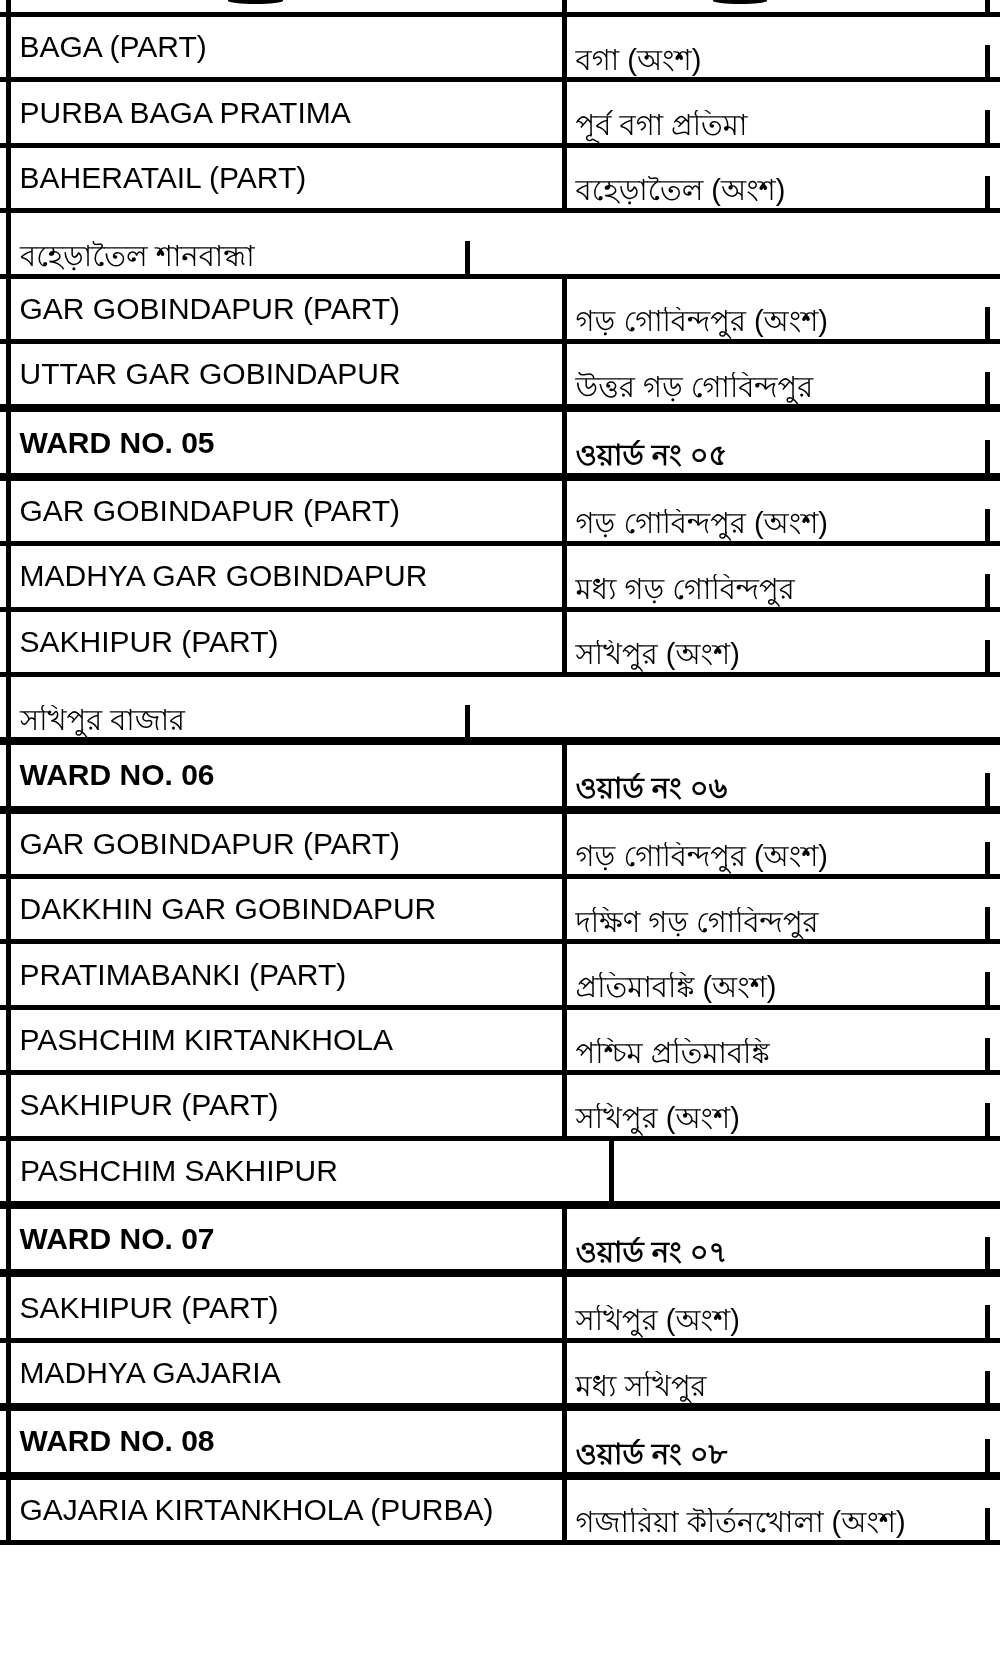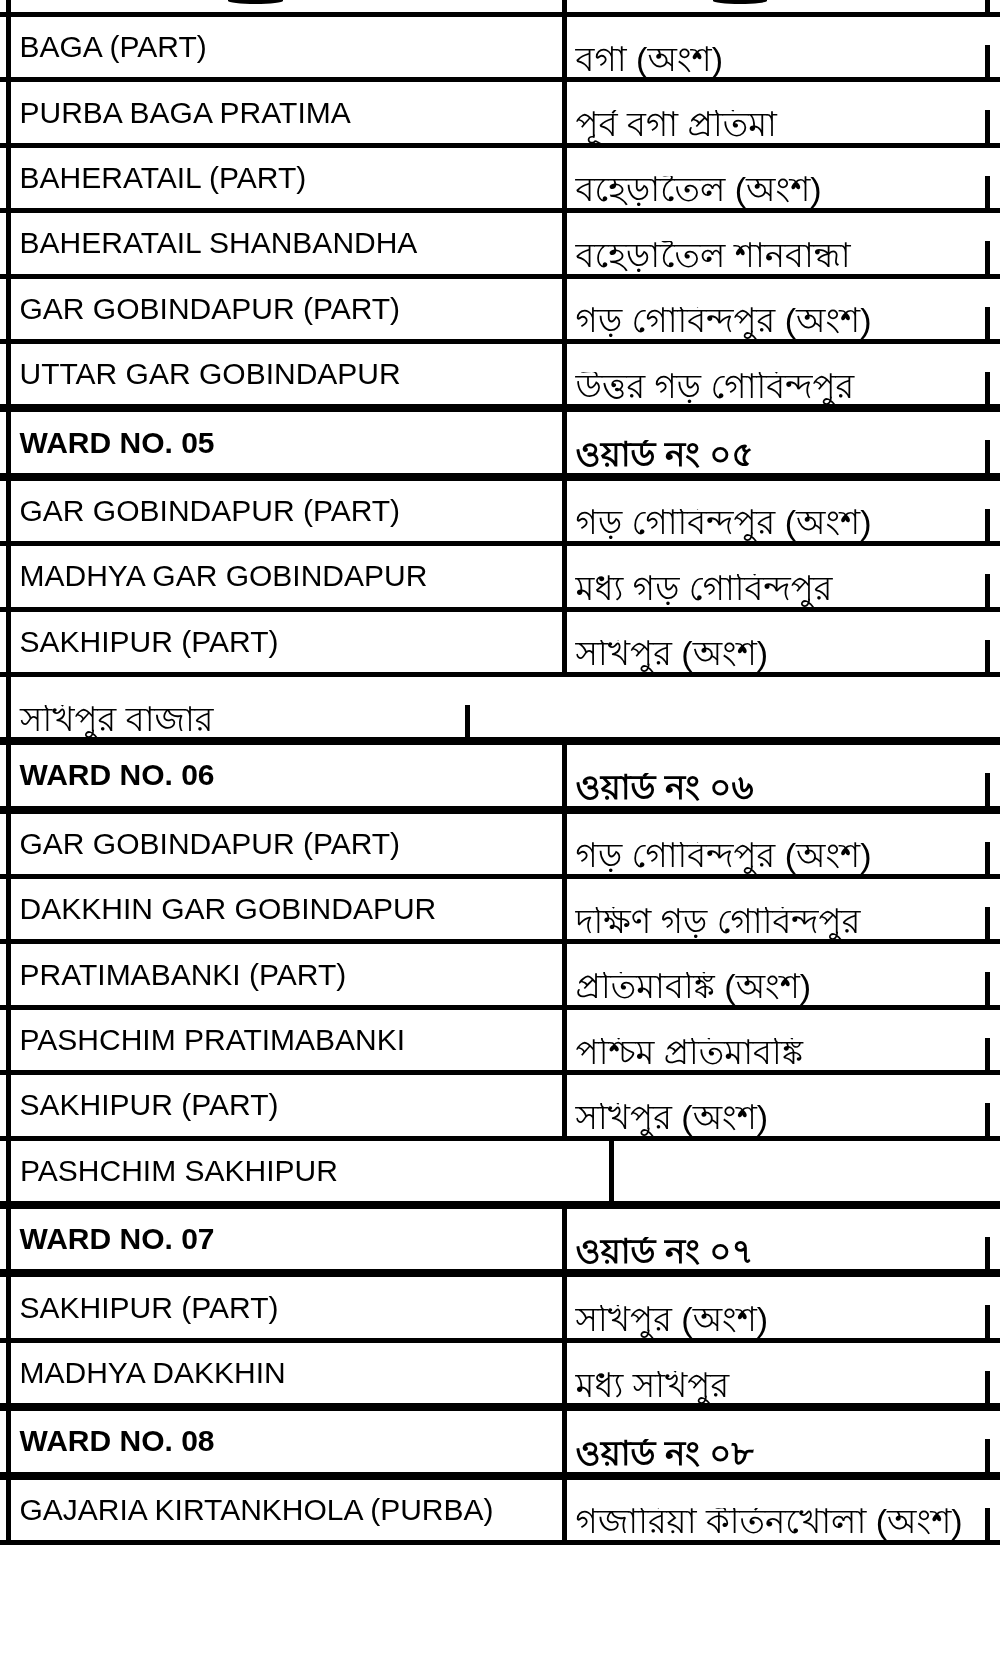--- a/index.html
+++ b/index.html
@@ -44,21 +44,21 @@
   }
   .col0 { width: 11px; border-right: 5px solid #000000; }
   .col1 { width: 603px; border-right: 5px solid #000000; padding-left: 9px; }
   .col2 { width: 459px; border-right: 5px solid #000000; padding-left: 9px; }
   .col3 { width: 65px; }
   .en {
     font-size: 30px;
     letter-spacing: 0px;
   }
   .bn {
-    font-size: 34px;
+    font-size: 29px;
     margin-top: 28px;
   }
   .row.ward .en { font-weight: 700; }
   .row.ward .bn { font-weight: 700; }
   
   .remnant {
     position: absolute;
     top: 0;
     height: 4px;
     background: #000000;
@@ -94,21 +94,20 @@
           <div class="cell col3"></div>
         </div>
         <div class="row">
           <div class="cell col0"></div>
           <div class="cell col1 en">BAHERATAIL (PART)</div>
           <div class="cell col2 bn">বহেড়াতৈল (অংশ)</div>
           <div class="cell col3"></div>
         </div>
         <div class="row">
           <div class="cell col0"></div>
-          <div class="cell col1 en">BAHERATAIL SHANBANDHA</div>
           <div class="cell col2 bn">বহেড়াতৈল শানবান্ধা</div>
           <div class="cell col3"></div>
         </div>
         <div class="row">
           <div class="cell col0"></div>
           <div class="cell col1 en">GAR GOBINDAPUR (PART)</div>
           <div class="cell col2 bn">গড় গোবিন্দপুর (অংশ)</div>
           <div class="cell col3"></div>
         </div>
         <div class="row pre-ward">
@@ -165,21 +164,21 @@
           <div class="cell col3"></div>
         </div>
         <div class="row">
           <div class="cell col0"></div>
           <div class="cell col1 en">PRATIMABANKI (PART)</div>
           <div class="cell col2 bn">প্রতিমাবঙ্কি (অংশ)</div>
           <div class="cell col3"></div>
         </div>
         <div class="row">
           <div class="cell col0"></div>
-          <div class="cell col1 en">PASHCHIM PRATIMABANKI</div>
+          <div class="cell col1 en">PASHCHIM KIRTANKHOLA</div>
           <div class="cell col2 bn">পশ্চিম প্রতিমাবঙ্কি</div>
           <div class="cell col3"></div>
         </div>
         <div class="row">
           <div class="cell col0"></div>
           <div class="cell col1 en">SAKHIPUR (PART)</div>
           <div class="cell col2 bn">সখিপুর (অংশ)</div>
           <div class="cell col3"></div>
         </div>
         <div class="row pre-ward">
@@ -194,21 +193,21 @@
           <div class="cell col3"></div>
         </div>
         <div class="row">
           <div class="cell col0"></div>
           <div class="cell col1 en">SAKHIPUR (PART)</div>
           <div class="cell col2 bn">সখিপুর (অংশ)</div>
           <div class="cell col3"></div>
         </div>
         <div class="row pre-ward">
           <div class="cell col0"></div>
-          <div class="cell col1 en">MADHYA DAKKHIN</div>
+          <div class="cell col1 en">MADHYA GAJARIA</div>
           <div class="cell col2 bn">মধ্য সখিপুর</div>
           <div class="cell col3"></div>
         </div>
         <div class="row ward">
           <div class="cell col0"></div>
           <div class="cell col1 en">WARD NO. 08</div>
           <div class="cell col2 bn">ওয়ার্ড নং ০৮</div>
           <div class="cell col3"></div>
         </div>
         <div class="row">

